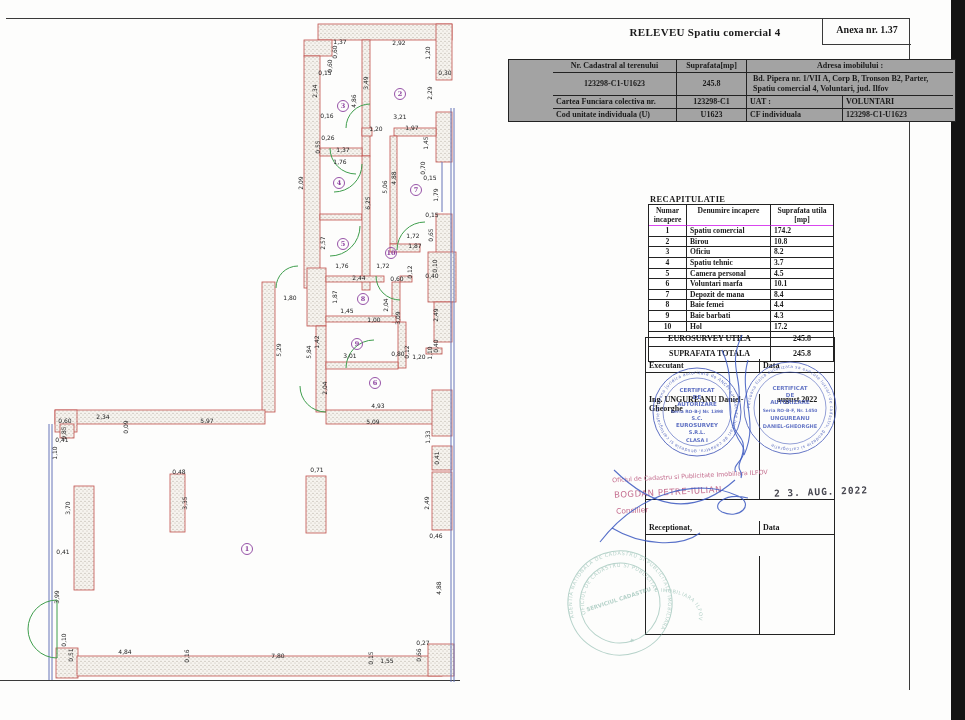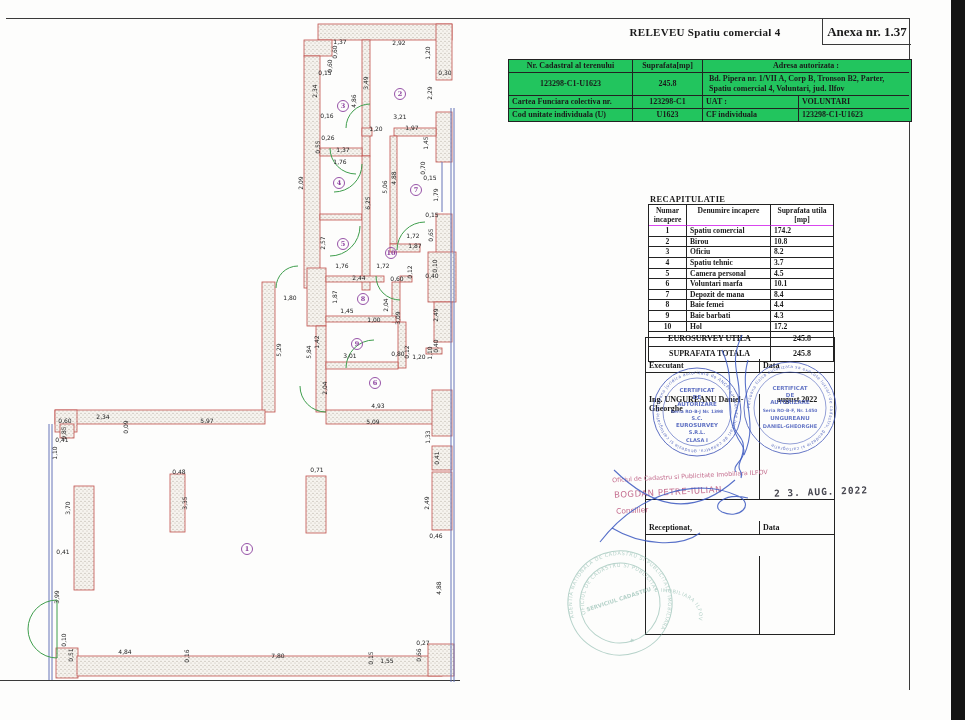--- a/index.html
+++ b/index.html
@@ -5,29 +5,29 @@
   html,body{margin:0;padding:0;background:#e8e8e8;}
   #page{position:relative;width:965px;height:720px;background:#fdfdfc;overflow:hidden;
         font-family:"Liberation Serif",serif;color:#1a1a1a;}
   .edge-band{position:absolute;right:0;top:0;width:14px;height:720px;background:#141414;}
   .border-top{position:absolute;left:6px;top:18px;width:904px;height:0;border-top:1.2px solid #3a3a3a;}
   .border-right{position:absolute;left:909px;top:18px;width:0;height:672px;border-left:1.2px solid #3a3a3a;}
   .border-bottom{position:absolute;left:0;top:680px;width:460px;height:0;border-top:1.2px solid #3a3a3a;}
 
   .anexa-box{position:absolute;left:822px;top:18px;width:88px;height:26px;
              border-left:1px solid #3a3a3a;border-bottom:1px solid #3a3a3a;}
-  .anexa{position:absolute;left:826px;top:24px;width:82px;font-size:13px;font-weight:bold;text-align:center;}
+  .anexa{position:absolute;left:826px;top:24px;width:82px;font-size:10px;font-weight:bold;text-align:center;}
 
   .doc-title{position:absolute;left:505px;top:26px;width:400px;text-align:center;font-size:11px;font-weight:bold;letter-spacing:.3px;}
   .doc-scale{position:absolute;left:505px;top:41px;width:400px;text-align:center;font-size:9px;font-weight:bold;}
 
   
   .htable{position:absolute;left:508px;top:59px;width:402px;display:grid;
           grid-template-columns:124px 70px 96px 110px;border:1.4px solid #222;
-          font-size:8px;font-weight:bold;background:#22c55e;}
+          font-size:8px;font-weight:bold;background:#a3a3a3;padding-left:44px;}
   .htable .c{border-right:1px solid #222;border-bottom:1px solid #222;padding:1px 3px;
              display:flex;align-items:center;justify-content:center;text-align:center;line-height:1.25;}
   .htable .c:nth-last-child(-n+1){border-right:none;}
   .htable .span2{grid-column:span 2;}
   .htable .left{justify-content:flex-start;text-align:left;}
   .htable .noright{border-right:none;}
   .htable .nobottom{border-bottom:none;}
 
   
   .recap-title{position:absolute;left:650px;top:194px;font-size:8.5px;font-weight:bold;letter-spacing:.4px;}
@@ -89,21 +89,21 @@
   <div class="border-right"></div>
   <div class="border-bottom"></div>
 
   <div class="anexa-box"></div>
   <div class="anexa">Anexa nr. 1.37</div>
   <div class="doc-title">RELEVEU   Spatiu comercial 4</div>
 
   <div class="htable">
     <div class="c">Nr. Cadastral al terenului</div>
     <div class="c">Suprafata[mp]</div>
-    <div class="c span2 noright">Adresa autorizata :</div>
+    <div class="c span2 noright">Adresa imobilului :</div>
     <div class="c">123298-C1-U1623</div>
     <div class="c">245.8</div>
     <div class="c span2 noright" style="text-align:left;justify-content:flex-start;padding:1px 6px;">Bd. Pipera nr. 1/VII A, Corp B, Tronson B2, Parter, Spatiu comercial 4, Voluntari, jud. Ilfov</div>
     <div class="c left">Cartea Funciara colectiva nr.</div>
     <div class="c">123298-C1</div>
     <div class="c left">UAT :</div>
     <div class="c left noright">VOLUNTARI</div>
     <div class="c left nobottom">Cod unitate individuala (U)</div>
     <div class="c nobottom">U1623</div>
     <div class="c left nobottom">CF individuala</div>

